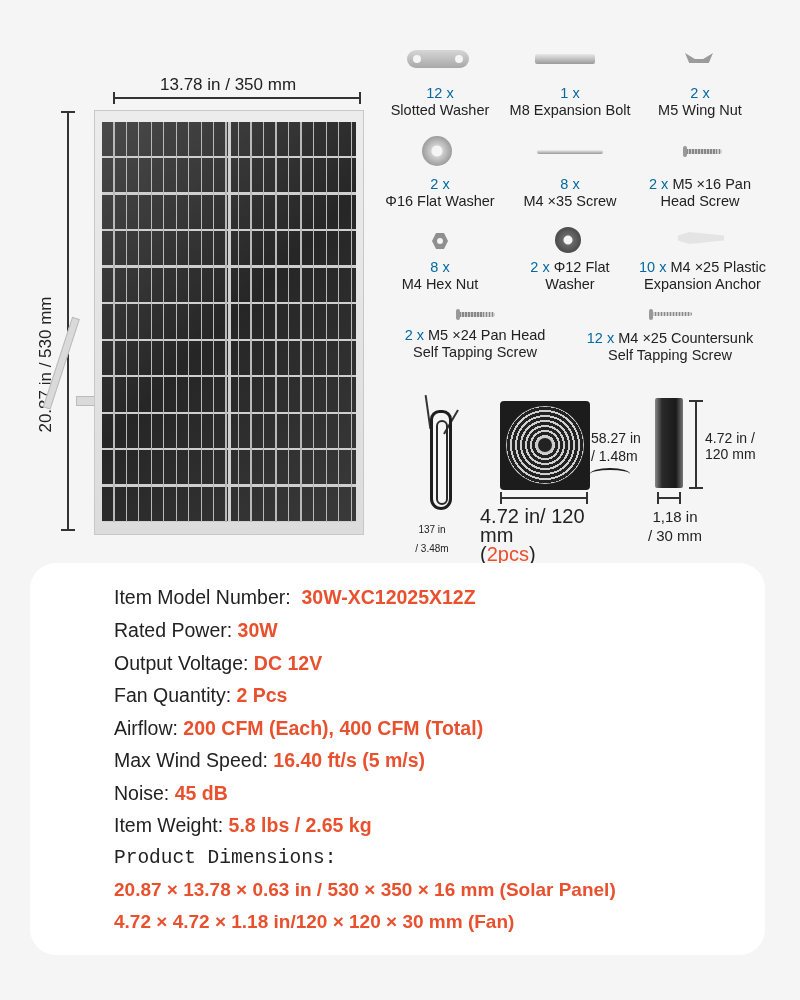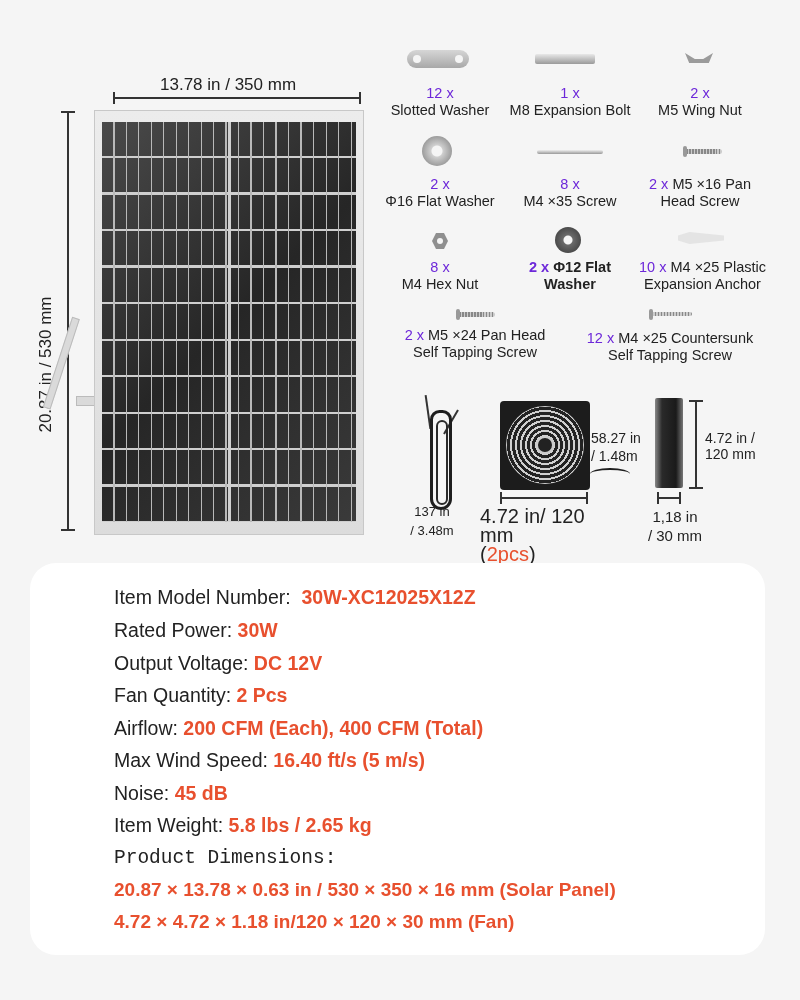--- a/index.html
+++ b/index.html
@@ -31,21 +31,21 @@
       repeating-linear-gradient(90deg, transparent 0 11px, #b9b9b9 11px 12.5px),
       repeating-linear-gradient(180deg, transparent 0 34px, #cfcfcf 34px 36.5px),
       linear-gradient(135deg, #4a4a4a, #262626 50%, #3a3a3a);
   }
   .panel-mid { position: absolute; left: 228px; top: 122px; width: 3px; height: 400px; background: #d0d0d0; }
   .kickstand { position: absolute; left: 72px; top: 318px; width: 8px; height: 95px; background: #dadada; border: 1px solid #bbb; transform: rotate(18deg); transform-origin: top; }
   .kickstand-foot { position: absolute; left: 76px; top: 396px; width: 26px; height: 10px; background: #dadada; border: 1px solid #bbb; }
 
   
   .acc-item { position: absolute; text-align: center; font-size: 14.5px; line-height: 17px; color: #222; }
-  .acc-item .qty { color: #6d28d9; }
+  .acc-item .qty { color: #0369a1; }
   .icon-box { position: absolute; }
 
   .washer-slot { width: 62px; height: 18px; background: linear-gradient(#d6d6d6,#a8a8a8); border-radius: 9px; position: relative; }
   .washer-slot::before, .washer-slot::after { content: ""; position: absolute; top: 5px; width: 8px; height: 8px; border-radius: 50%; background: #f5f5f5; }
   .washer-slot::before { left: 6px; } .washer-slot::after { right: 6px; }
 
   .flat-washer { width: 30px; height: 30px; border-radius: 50%; background: radial-gradient(circle, #f5f5f5 0 5px, #cfcfcf 6px, #9c9c9c 15px); }
   .flat-washer-dark { width: 26px; height: 26px; border-radius: 50%; background: radial-gradient(circle, #f5f5f5 0 4px, #6a6a6a 5px, #4a4a4a 13px); }
   .hexnut { width: 16px; height: 16px; background: #8f8f8f; clip-path: polygon(25% 0,75% 0,100% 50%,75% 100%,25% 100%,0 50%); position: relative; }
   .hexnut::after { content: ""; position: absolute; left: 5px; top: 5px; width: 6px; height: 6px; border-radius: 50%; background: #f5f5f5; }
@@ -145,21 +145,21 @@
       <div class="hexnut"></div>
     </div>
   <div class="acc-item" style="left:380px; top:259px; width:120px;">
     <div class="qty">8 x</div>
       <div>M4 Hex Nut</div>
   </div>
 
   <div class="icon-box" style="left:555px; top:227px;">
       <div class="flat-washer-dark"></div>
     </div>
-  <div class="acc-item" style="left:510px; top:259px; width:120px;font-weight:bold;">
+  <div class="acc-item" style="left:510px; top:259px; width:120px;">
     <div><span class="qty">2 x</span> <span>Φ12 Flat</span></div>
     <div>Washer</div>
   </div>
 
   <div class="icon-box" style="left:678px; top:232px;">
       <div class="anchor"></div>
     </div>
   <div class="acc-item" style="left:630px; top:259px; width:145px;">
     <div><span class="qty">10 x</span> <span>M4 ×25 Plastic</span></div>
     <div>Expansion Anchor</div>
@@ -180,21 +180,21 @@
     <div><span class="qty">12 x</span> <span>M4 ×25 Countersunk</span></div>
     <div>Self Tapping Screw</div>
   </div>
 </div>
 
 <div>
   <div class="cable-lead" style="left:427px; top:395px; transform:rotate(-8deg);"></div>
   <div class="cable-lead" style="left:450px; top:408px; height:28px; transform:rotate(30deg);"></div>
   <div class="cable"></div>
   <div class="cable-2"></div>
-  <div class="abs dimtext" style="left:400px; top:502px; width:64px; text-align:center; font-size:13px;">
+  <div class="abs dimtext" style="left:400px; top:520px; width:64px; text-align:center; font-size:10px;">
     <div>137 in</div>
       <div>/ 3.48m</div>
   </div>
 
   <div class="fan">
     <div class="fan-grill"></div>
     <div class="fan-hub"></div>
   </div>
   <div class="fan-wire"></div>
   <div class="abs dimtext" style="left:591px; top:429px; font-size:14px; line-height:18px;">

